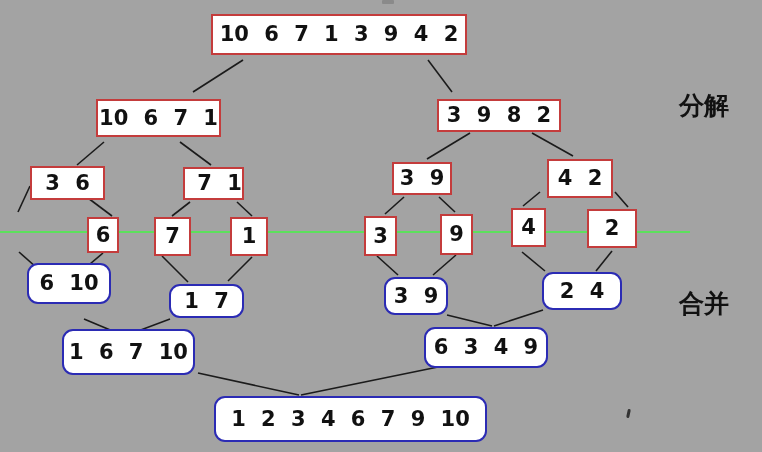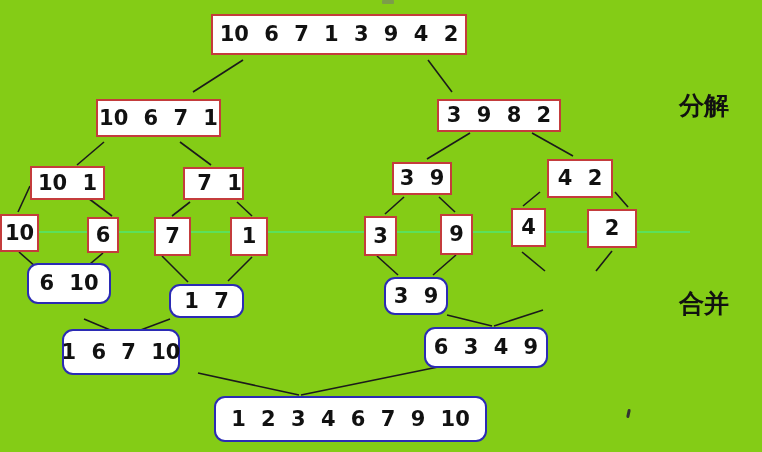--- a/index.html
+++ b/index.html
@@ -1,20 +1,20 @@
 <!DOCTYPE html>
 <html style="--split-border: #c43c3c; --merge-border: #2b2bb4; --divider: #5ce05c;"><head>
 <meta charset="utf-8">
 <style>
   html,body{margin:0;padding:0;}
   body{
     width:762px;height:452px;background:#ffffff;overflow:hidden;
     font-family:"DejaVu Sans","Liberation Sans",sans-serif;
   }
-  .stage{position:relative;width:762px;height:452px;background:#84cc16;}
+  .stage{position:relative;width:762px;height:452px;background:#a3a3a3;}
   .node{
     position:absolute;display:flex;align-items:center;justify-content:center;
     font-weight:bold;color:#111;font-size:21px;word-spacing:0.38em;
     background:#fff;box-sizing:border-box;white-space:nowrap;line-height:1;
   }
   .rbox{border:2px solid var(--split-border,#c43c3c);}
   .bbox{border:2px solid var(--merge-border,#2b2bb4);border-radius:11px;}
   .divider{
     position:absolute;left:0;top:231px;width:690px;height:2px;
     background:var(--divider,#5ce05c);
@@ -75,39 +75,39 @@
   <div class="divider"></div>
 
   <div class="smudge-top"></div>
   <div class="tick-mark"></div>
 
   <div class="node rbox" style="left:211px;top:14px;width:256px;height:41px;">10 6 7 1 3 9 4 2</div>
 
   <div class="node rbox" style="left:96px;top:99px;width:125px;height:38px;">10 6 7 1</div>
   <div class="node rbox" style="left:437px;top:99px;width:124px;height:33px;">3 9 8 2</div>
 
-  <div class="node rbox" style="left:30px;top:166px;width:75px;height:34px;">10 1</div>
+  <div class="node rbox" style="left:30px;top:166px;width:75px;height:34px;">3 6</div>
   <div class="node rbox" style="left:183px;top:167px;width:61px;height:33px;padding-left:12px;">7 1</div>
   <div class="node rbox" style="left:392px;top:162px;width:60px;height:33px;">3 9</div>
   <div class="node rbox" style="left:547px;top:159px;width:66px;height:39px;">4 2</div>
 
-  <div class="node rbox" style="left:0px;top:214px;width:39px;height:38px;">10</div>
   <div class="node rbox" style="left:87px;top:217px;width:32px;height:36px;">6</div>
   <div class="node rbox" style="left:154px;top:217px;width:37px;height:39px;">7</div>
   <div class="node rbox" style="left:230px;top:217px;width:38px;height:39px;">1</div>
   <div class="node rbox" style="left:364px;top:216px;width:33px;height:40px;">3</div>
   <div class="node rbox" style="left:440px;top:214px;width:33px;height:41px;">9</div>
   <div class="node rbox" style="left:511px;top:208px;width:35px;height:39px;">4</div>
   <div class="node rbox" style="left:587px;top:209px;width:50px;height:39px;">2</div>
 
   <div class="node bbox" style="left:27px;top:263px;width:84px;height:41px;">6 10</div>
   <div class="node bbox" style="left:169px;top:284px;width:75px;height:34px;">1 7</div>
   <div class="node bbox" style="left:384px;top:277px;width:64px;height:38px;">3 9</div>
+  <div class="node bbox" style="left:542px;top:272px;width:80px;height:38px;">2 4</div>
 
-  <div class="node bbox" style="left:62px;top:329px;width:118px;height:46px;">1 6 7 10</div>
+  <div class="node bbox" style="left:62px;top:329px;width:133px;height:46px;">1 6 7 10</div>
   <div class="node bbox" style="left:424px;top:327px;width:124px;height:41px;">6 3 4 9</div>
 
   <div class="node bbox" style="left:214px;top:396px;width:273px;height:46px;">1 2 3 4 6 7 9 10</div>
 
   <div class="phase-label" style="left:679px;top:287px;">合并</div>
   <div class="phase-label" style="left:679px;top:89px;">分解</div>
 
 </div>
 
 </body></html>

